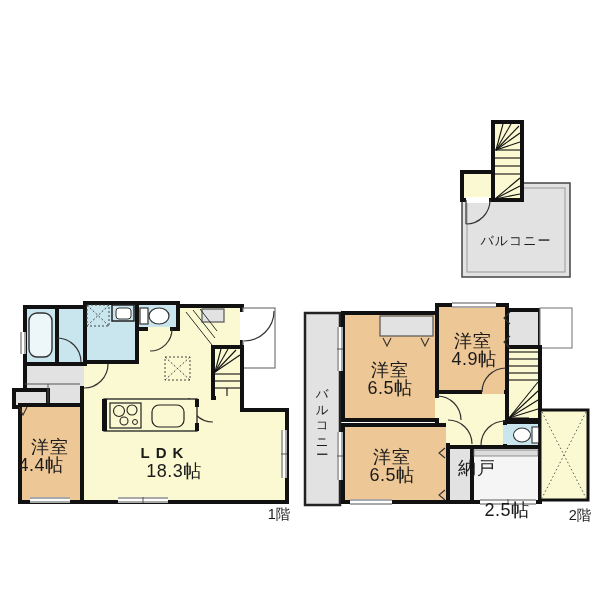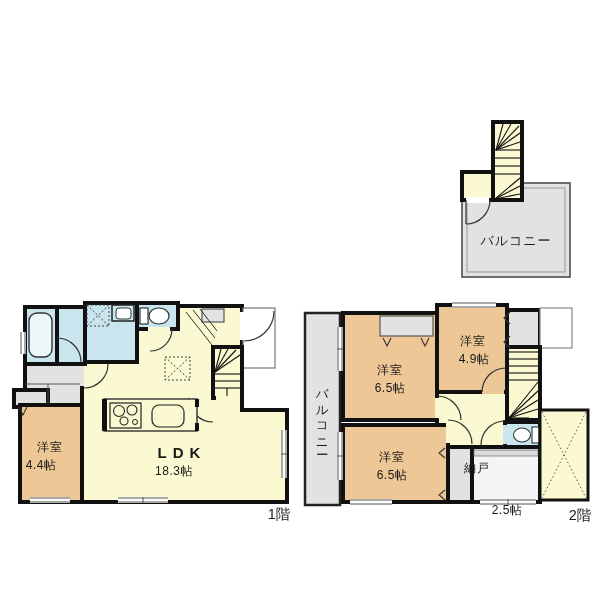--- a/index.html
+++ b/index.html
@@ -5,21 +5,21 @@
   html,body{margin:0;padding:0;}
   body{
     width:600px;height:600px;background:#ffffff;overflow:hidden;
     font-family:"Liberation Sans","DejaVu Sans",sans-serif;
   }
   .canvas{position:relative;width:568px;height:600px;background:#fff;}
   .canvas svg{position:absolute;left:0;top:0;}
   .lbl{
     position:absolute;color:#1a1a1a;white-space:nowrap;
     transform:translate(-50%,-50%);text-align:center;
-    font-size:12px;line-height:1;letter-spacing:1px;
+    font-size:18px;line-height:1;letter-spacing:1px;
   }
   .lbl.small{font-size:13px;}
   .lbl.ldk{font-size:15px;letter-spacing:6px;font-weight:bold;}
   .lbl.num{letter-spacing:0.5px;}
   .lbl.vert{writing-mode:vertical-rl;letter-spacing:3px;font-size:12.5px;}
   .lbl.floor{font-size:14.5px;font-weight:normal;letter-spacing:0;}
 </style>
 </head>
 <body>
 
@@ -247,21 +247,21 @@
             <line x1="508" y1="499" x2="508" y2="505" stroke="#555" stroke-width="1"></line>
           </g>
     </g>
   </g>
 </svg>
 
 <div class="lbl small" style="left:516px;top:240px">バルコニー</div>
 
 <div class="lbl" style="left:50px;top:447px">洋室</div>
 <div class="lbl num" style="left:41px;top:465px">4.4帖</div>
-<div class="lbl ldk" style="left:182px;top:452px">LDK</div>
+<div class="lbl ldk" style="left:165px;top:452px">LDK</div>
 <div class="lbl num" style="left:174px;top:471px">18.3帖</div>
 <div class="lbl floor" style="left:279px;top:514px">1階</div>
 
 <div class="lbl vert" style="left:322px;top:415px">バルコニー</div>
 <div class="lbl" style="left:390px;top:370px">洋室</div>
 <div class="lbl num" style="left:390px;top:388px">6.5帖</div>
 <div class="lbl" style="left:473px;top:341px">洋室</div>
 <div class="lbl num" style="left:474px;top:359px">4.9帖</div>
 <div class="lbl" style="left:392px;top:457px">洋室</div>
 <div class="lbl num" style="left:392px;top:475px">6.5帖</div>

